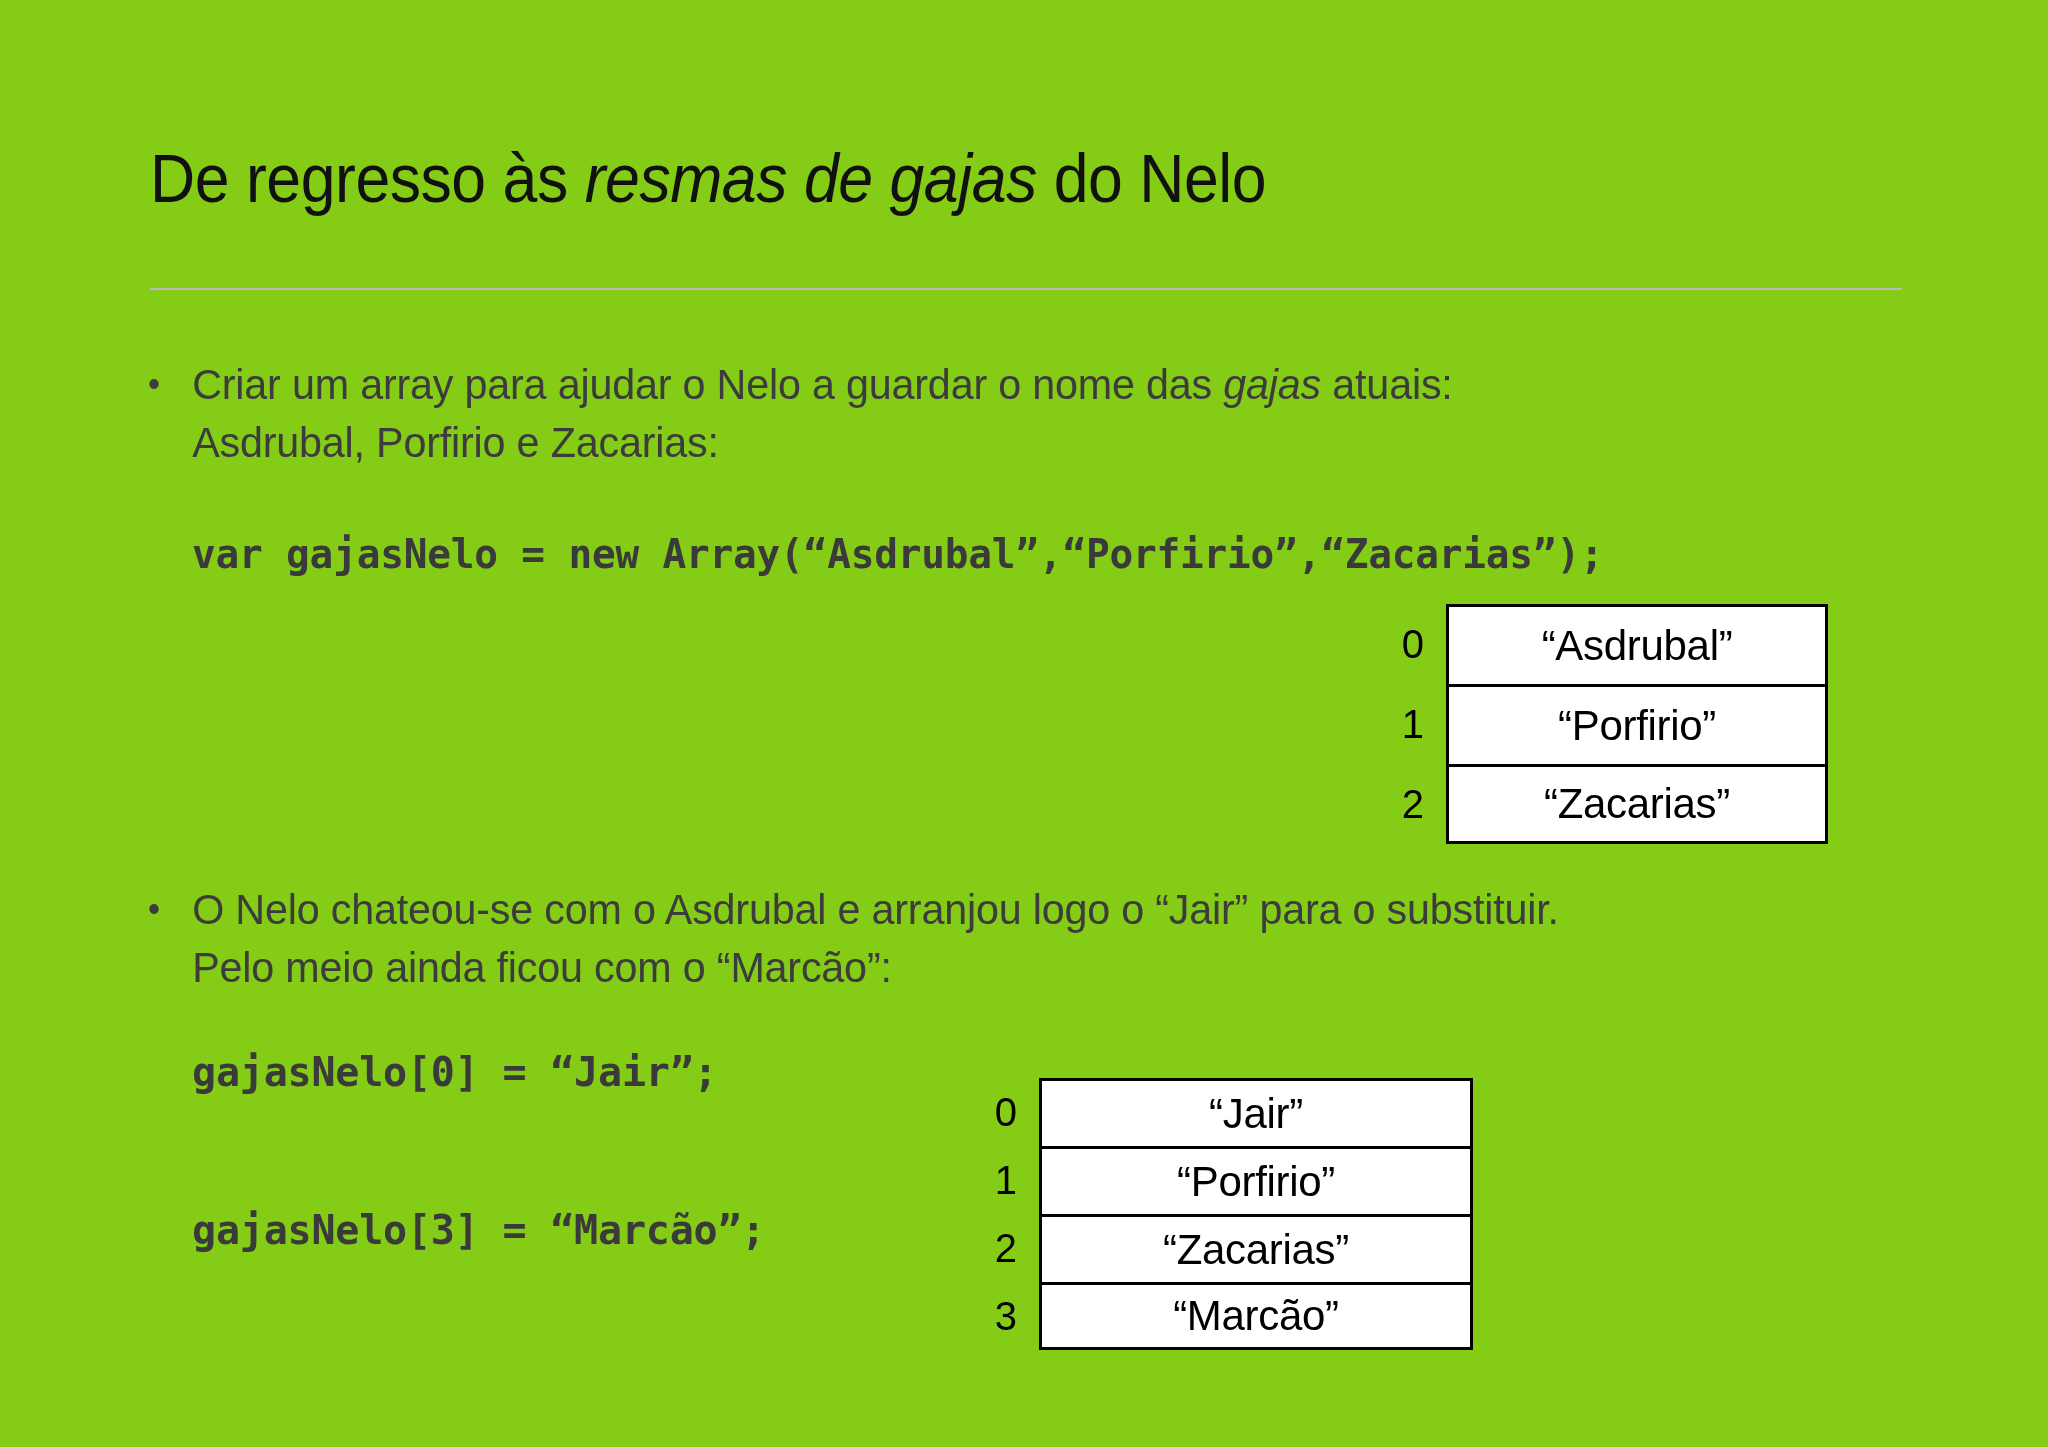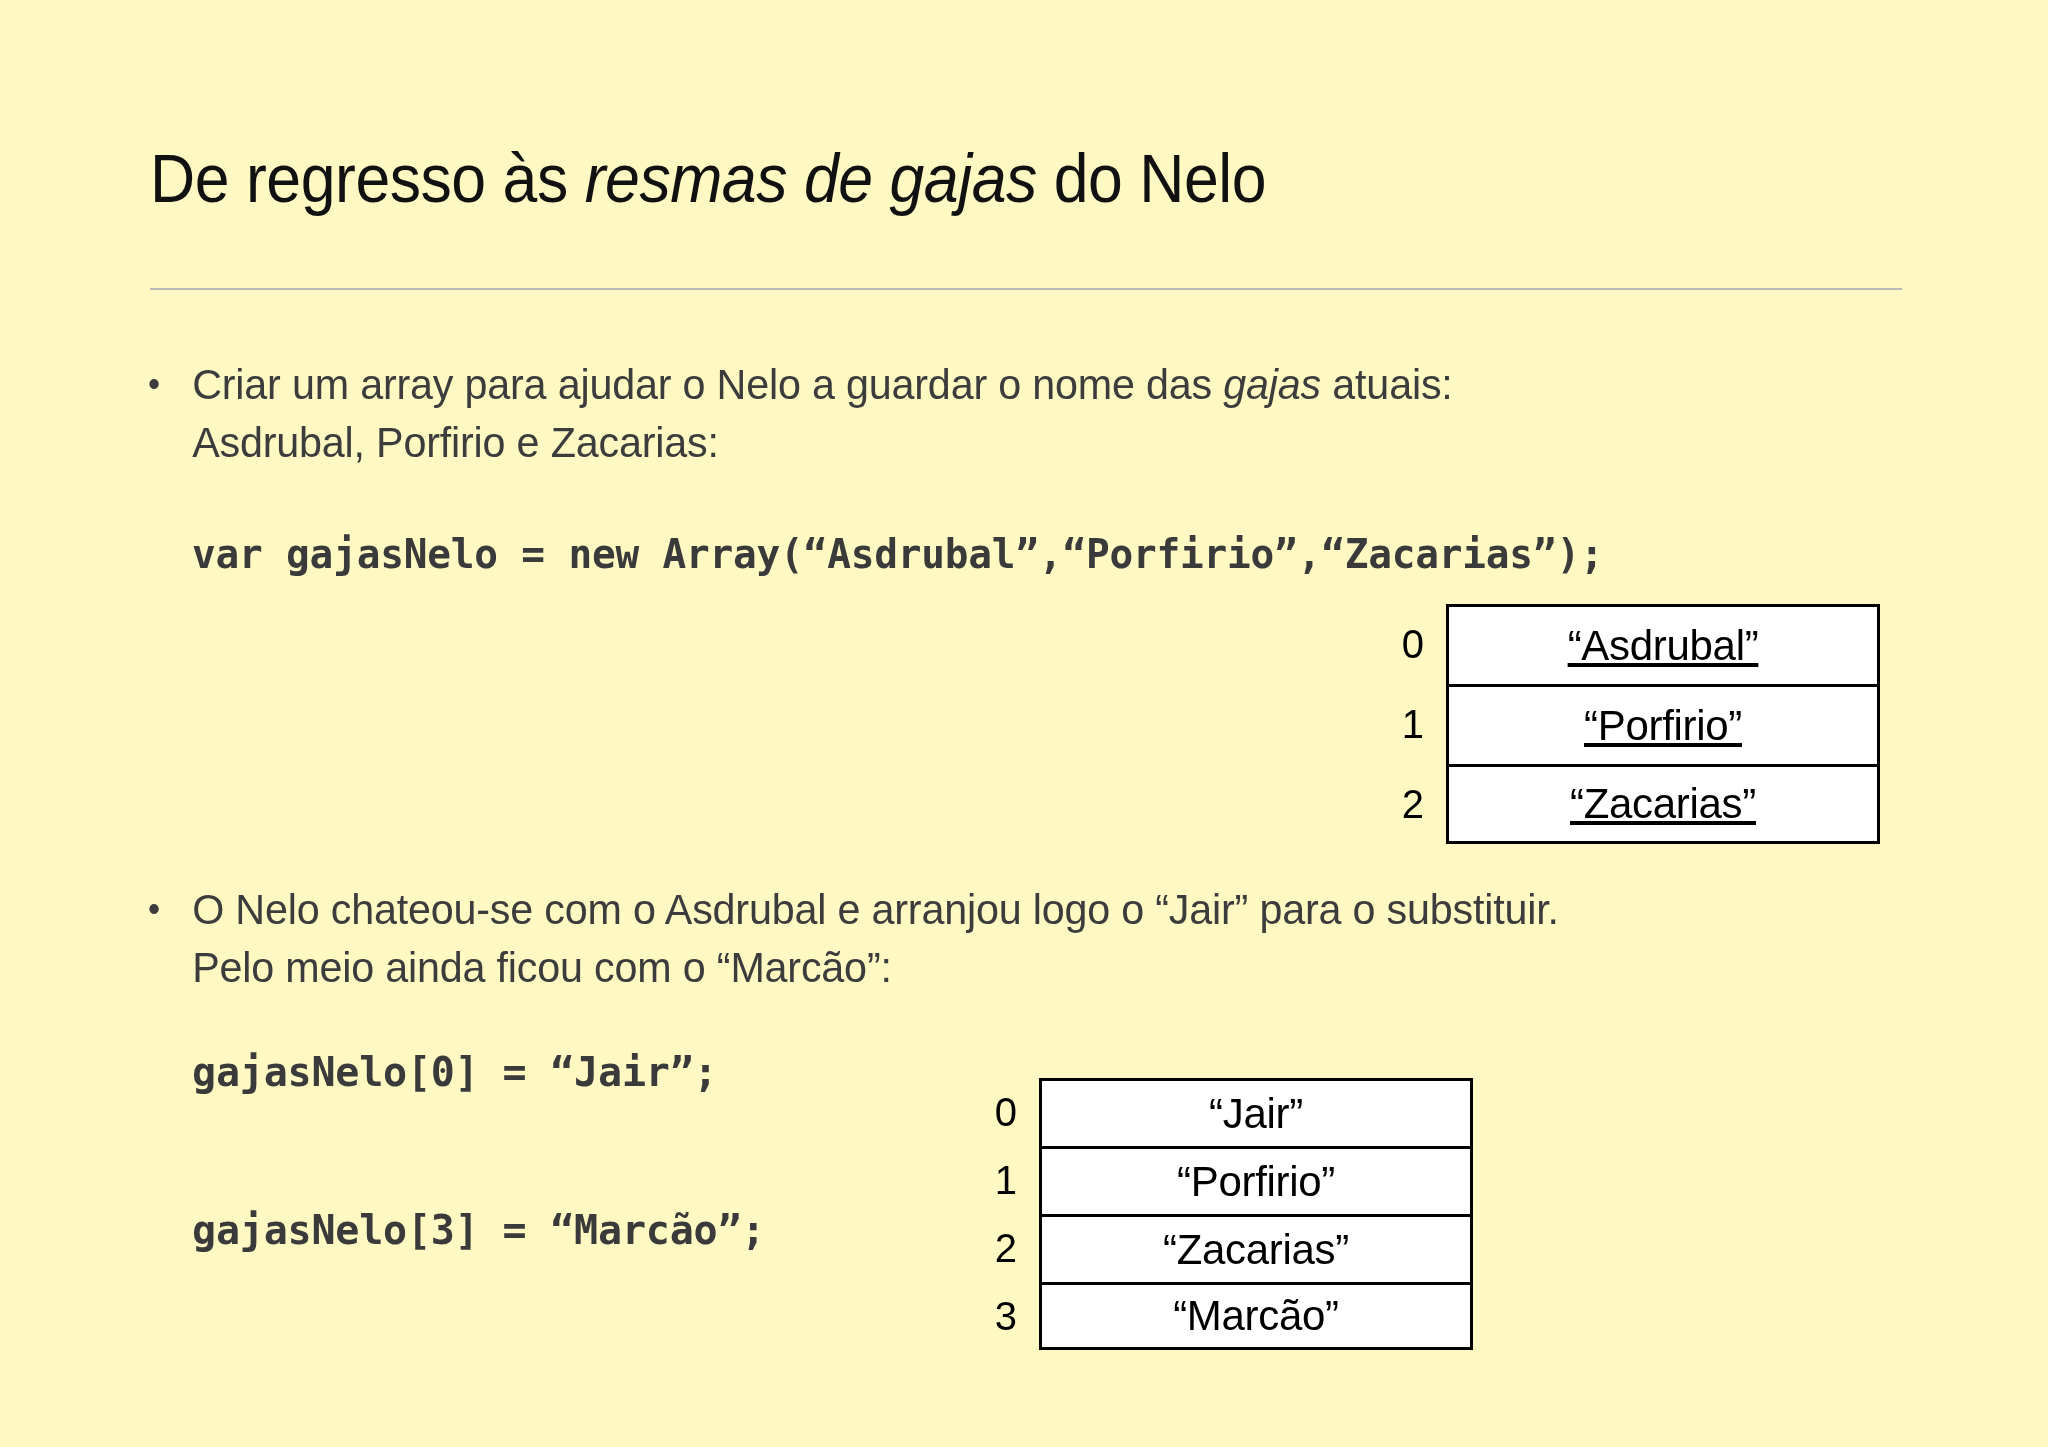--- a/index.html
+++ b/index.html
@@ -12,21 +12,21 @@
     height: 1447px;
     position: relative;
     overflow: hidden;
     font-family: "Liberation Sans", sans-serif;
     -webkit-font-smoothing: antialiased;
   }
 
   .slide {
     position: absolute;
     inset: 0;
-    background: #fef9c3;
+    background: #84cc16;
   }
 
   
   .title {
     position: absolute;
     left: 150px;
     top: 144px;
     font-size: 68px;
     line-height: 1.0;
     color: #111111;
@@ -122,21 +122,21 @@
     border: 3px solid #000;
     border-bottom-width: 0;
     letter-spacing: -0.3px;
   }
   .array-row:last-child .array-cell {
     border-bottom-width: 3px;
   }
 
   
   #array-table-1 { left: 1392px; top: 604px; }
-  #array-table-1 .array-cell { width: 434px; height: 80px; text-decoration: underline; }
+  #array-table-1 .array-cell { width: 382px; height: 80px; }
   #array-table-1 .array-index { font-size: 40px; }
 
   
   #array-table-2 { left: 985px; top: 1078px; }
   #array-table-2 .array-cell { width: 434px; height: 68px; }
   #array-table-2 .array-index { font-size: 40px; }
 </style>
 </head>
 <body>
 

